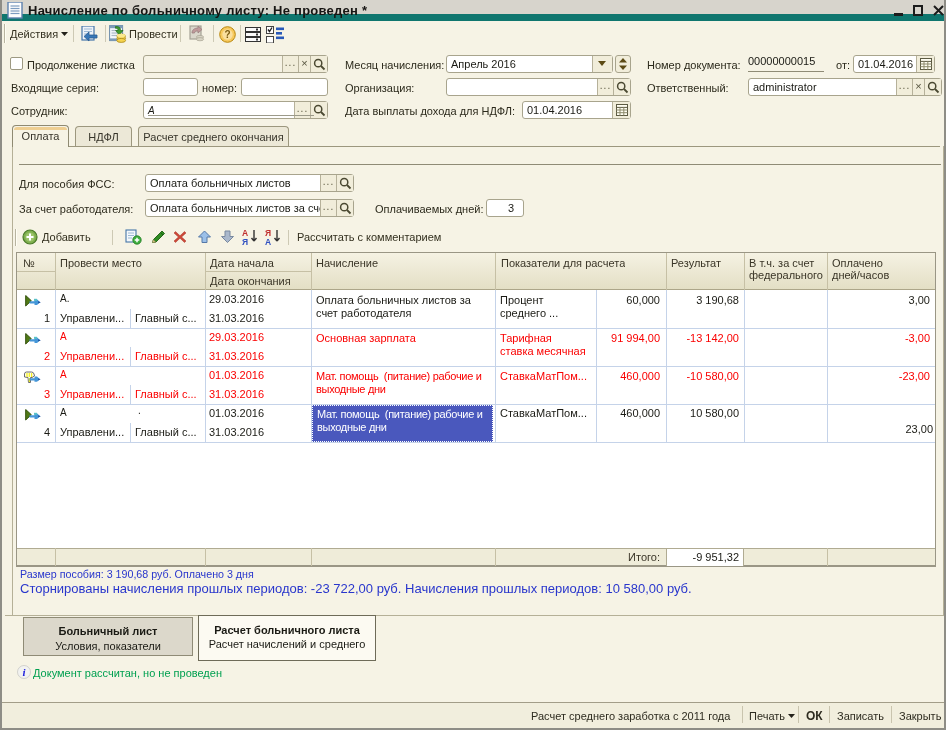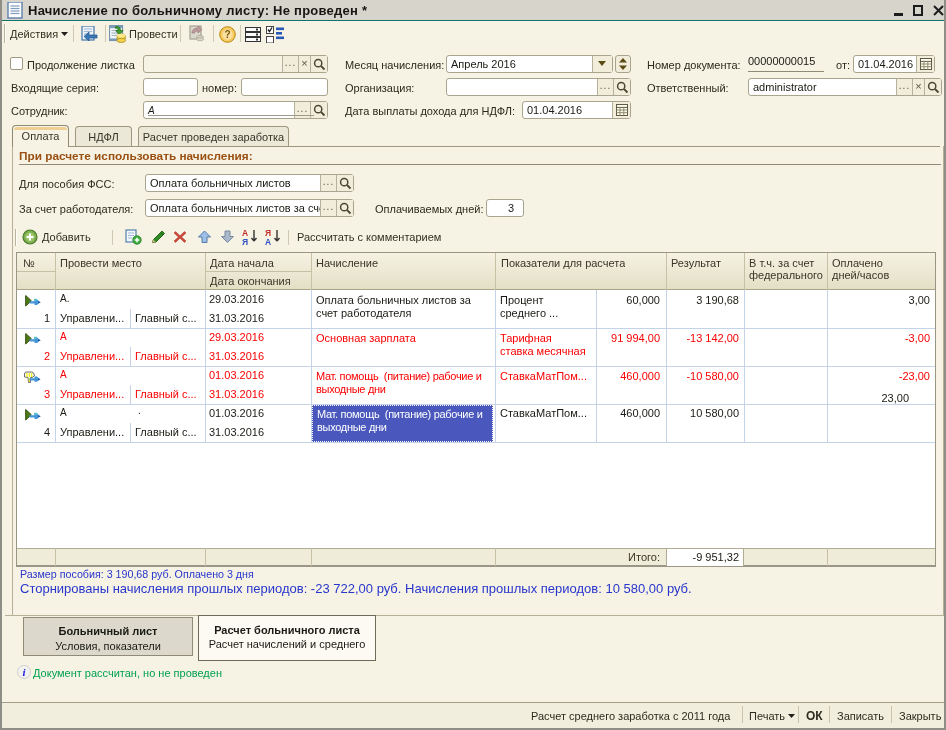--- a/index.html
+++ b/index.html
@@ -2,21 +2,21 @@
 <html><head>
 <meta charset="utf-8">
 <style>
 * { margin:0; padding:0; box-sizing:border-box; }
 html,body { width:946px; height:730px; }
 body { font-family:"Liberation Sans", sans-serif; font-size:11px; color:#1a1a14; }
 #win { position:relative; width:946px; height:730px; background:#f6f3e5; overflow:hidden;
   border-left:2px solid #8e8d86; border-right:2px solid #8e8d86; border-bottom:2px solid #8e8d86; }
 .abs { position:absolute; }
 
-#title { position:absolute; left:0; top:0; width:100%; height:21px; background:#d7d4cc; border-bottom:1px solid #0f766e; }
+#title { position:absolute; left:0; top:0; width:100%; height:21px; background:#d7d4cc; border-bottom:7px solid #0f766e; }
 #title .txt { position:absolute; left:26px; top:3px; font-weight:bold; font-size:13px; letter-spacing:0.25px; color:#171513; }
 
 .sep { position:absolute; width:1px; background:#cdc9b4; top:25px; height:17px; }
 .tbtxt { position:absolute; top:28px; color:#33301f; }
 
 .lbl { position:absolute; color:#2c2a1c; }
 .fld { position:absolute; height:18px; background:#fff; border:1px solid #a8a48d; border-radius:3px; display:flex; align-items:center; }
 .fld .t { padding-left:4px; white-space:nowrap; overflow:hidden; flex:1 1 auto; }
 .btn3 { width:16px; align-self:stretch; border-left:1px solid #b6b19a; background:#f1edda; color:#5c5a42; text-align:center; line-height:13px; font-size:10px; letter-spacing:1px; flex:0 0 auto; }
 .btnx { width:12px; align-self:stretch; border-left:1px solid #b6b19a; background:#f1edda; color:#55533e; text-align:center; line-height:15px; font-size:11px; flex:0 0 auto; }
@@ -235,28 +235,27 @@
             <line x1="7.8" y1="3.4" x2="7.8" y2="11.5"></line>
             <line x1="0.5" y1="6" x2="11.5" y2="6"></line>
             <line x1="0.5" y1="8.7" x2="11.5" y2="8.7"></line>
           </g>
         </svg>
       </div>
   </div>
 
   <div id="tabline"></div>
   <div class="tab" style="left:73px;width:57px;z-index:2">НДФЛ</div>
-  <div class="tab" style="left:136px;width:151px;z-index:2">Расчет проведен заработка</div>
+  <div class="tab" style="left:136px;width:151px;z-index:2">Расчет среднего окончания</div>
   <div class="tab" id="tabact" style="left:10px;top:125px;width:57px;height:22px">Оплата</div>
 
   <div class="abs" style="left:10px;top:146px;width:1px;height:469px;background:#b5b097"></div>
   <div class="abs" style="left:941px;top:146px;width:1px;height:469px;background:#b5b097"></div>
   <div class="abs" style="left:3px;top:615px;width:939px;height:1px;background:#b5b097"></div>
 
-  <div class="lbl" style="left:17px;top:149px;font-weight:bold;font-size:11.8px;color:#9a5012">При расчете использовать начисления:</div>
   <div class="abs" style="left:17px;top:164px;width:922px;height:1px;background:#8f8b76"></div>
 
   <div class="lbl" style="left:17px;top:178px">Для пособия ФСС:</div>
   <div class="fld" style="left:143px;top:174px;width:209px">
     <div class="t">Оплата больничных листов</div>
       <div class="btn3">...</div>
     <div class="btnm">
         <svg width="13" height="13" viewBox="0 0 13 13">
           <circle cx="5.2" cy="5.2" r="3.6" fill="none" stroke="#4b4932" stroke-width="1.5"></circle>
           <line x1="8" y1="8" x2="11.5" y2="11.5" stroke="#4b4932" stroke-width="1.8"></line>
@@ -435,21 +434,21 @@
   <div class="cell" style="left:58px;top:407px;font-size:10px">А</div>
   <div class="cell" style="left:136px;top:405px;font-size:10px">.</div>
   <div class="cell" style="left:58px;top:426px">Управлени...</div>
   <div class="cell" style="left:133px;top:426px">Главный с...</div>
   <div class="cell" style="left:207px;top:407px">01.03.2016</div>
   <div class="cell" style="left:207px;top:426px">31.03.2016</div>
   <div class="abs" style="left:310px;top:405px;width:181px;height:37px;background:#4a58bd;border:1px dotted #fff;color:#fff;padding:2px 0 0 4px;line-height:13px;letter-spacing:-0.3px;white-space:nowrap;overflow:hidden">Мат. помощь&nbsp; (питание) рабочие и<br>выходные дни</div>
   <div class="cell" style="left:498px;top:407px;width:94px">СтавкаМатПом...</div>
   <div class="cell num" style="left:594px;top:407px;width:64px">460,000</div>
   <div class="cell num" style="left:664px;top:407px;width:73px">10 580,00</div>
-  <div class="cell num" style="left:825px;top:392px;width:82px">23,00</div>
+  <div class="cell num" style="left:825px;top:423px;width:106px">23,00</div>
 
   <div class="abs" style="left:15px;top:548px;width:918px;height:18px;background:#efecd9;border-top:1px solid #b0ab92;border-bottom:1px solid #9a9685"></div>
   <div class="hb" style="left:53px;top:548px;width:1px;height:18px"></div>
   <div class="hb" style="left:203px;top:548px;width:1px;height:18px"></div>
   <div class="hb" style="left:309px;top:548px;width:1px;height:18px"></div>
   <div class="hb" style="left:493px;top:548px;width:1px;height:18px"></div>
   <div class="abs" style="left:664px;top:549px;width:78px;height:17px;background:#fff;border-left:1px solid #b0ab92;border-right:1px solid #b0ab92"></div>
   <div class="hb" style="left:825px;top:548px;width:1px;height:18px"></div>
   <div class="cell num" style="left:594px;top:551px;width:64px;color:#3a3527">Итого:</div>
   <div class="cell num" style="left:664px;top:551px;width:73px">-9 951,32</div>

